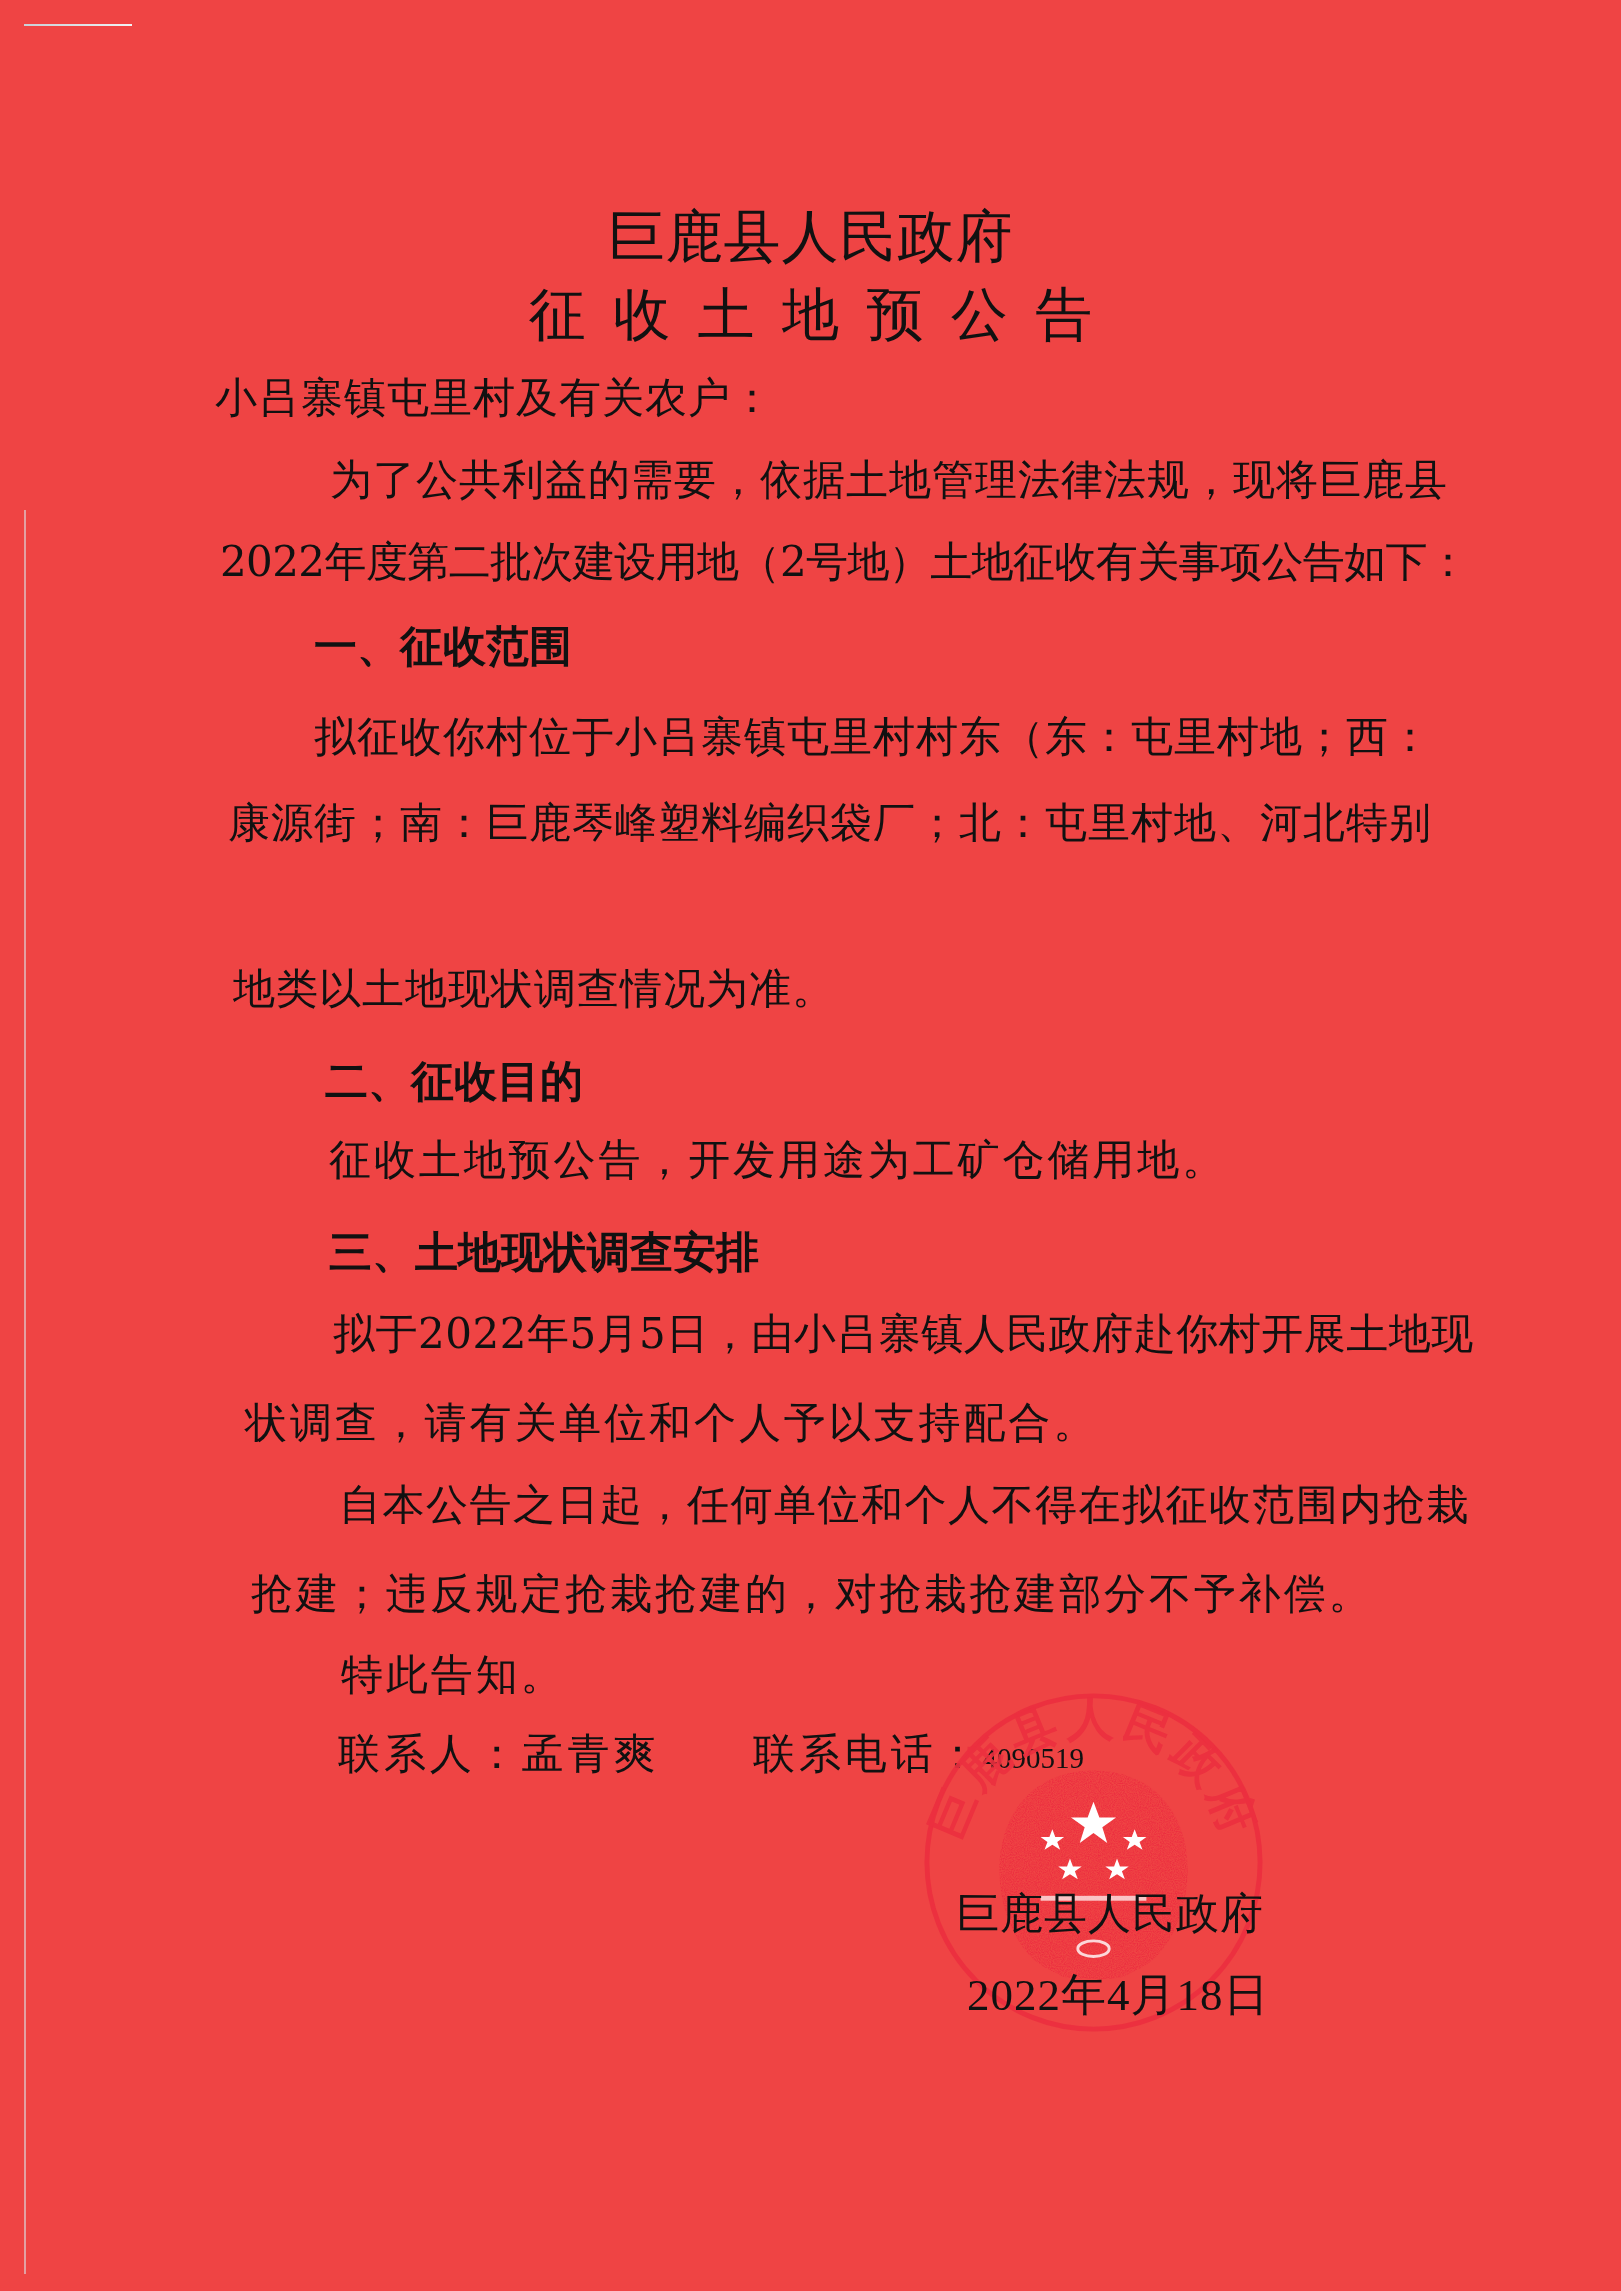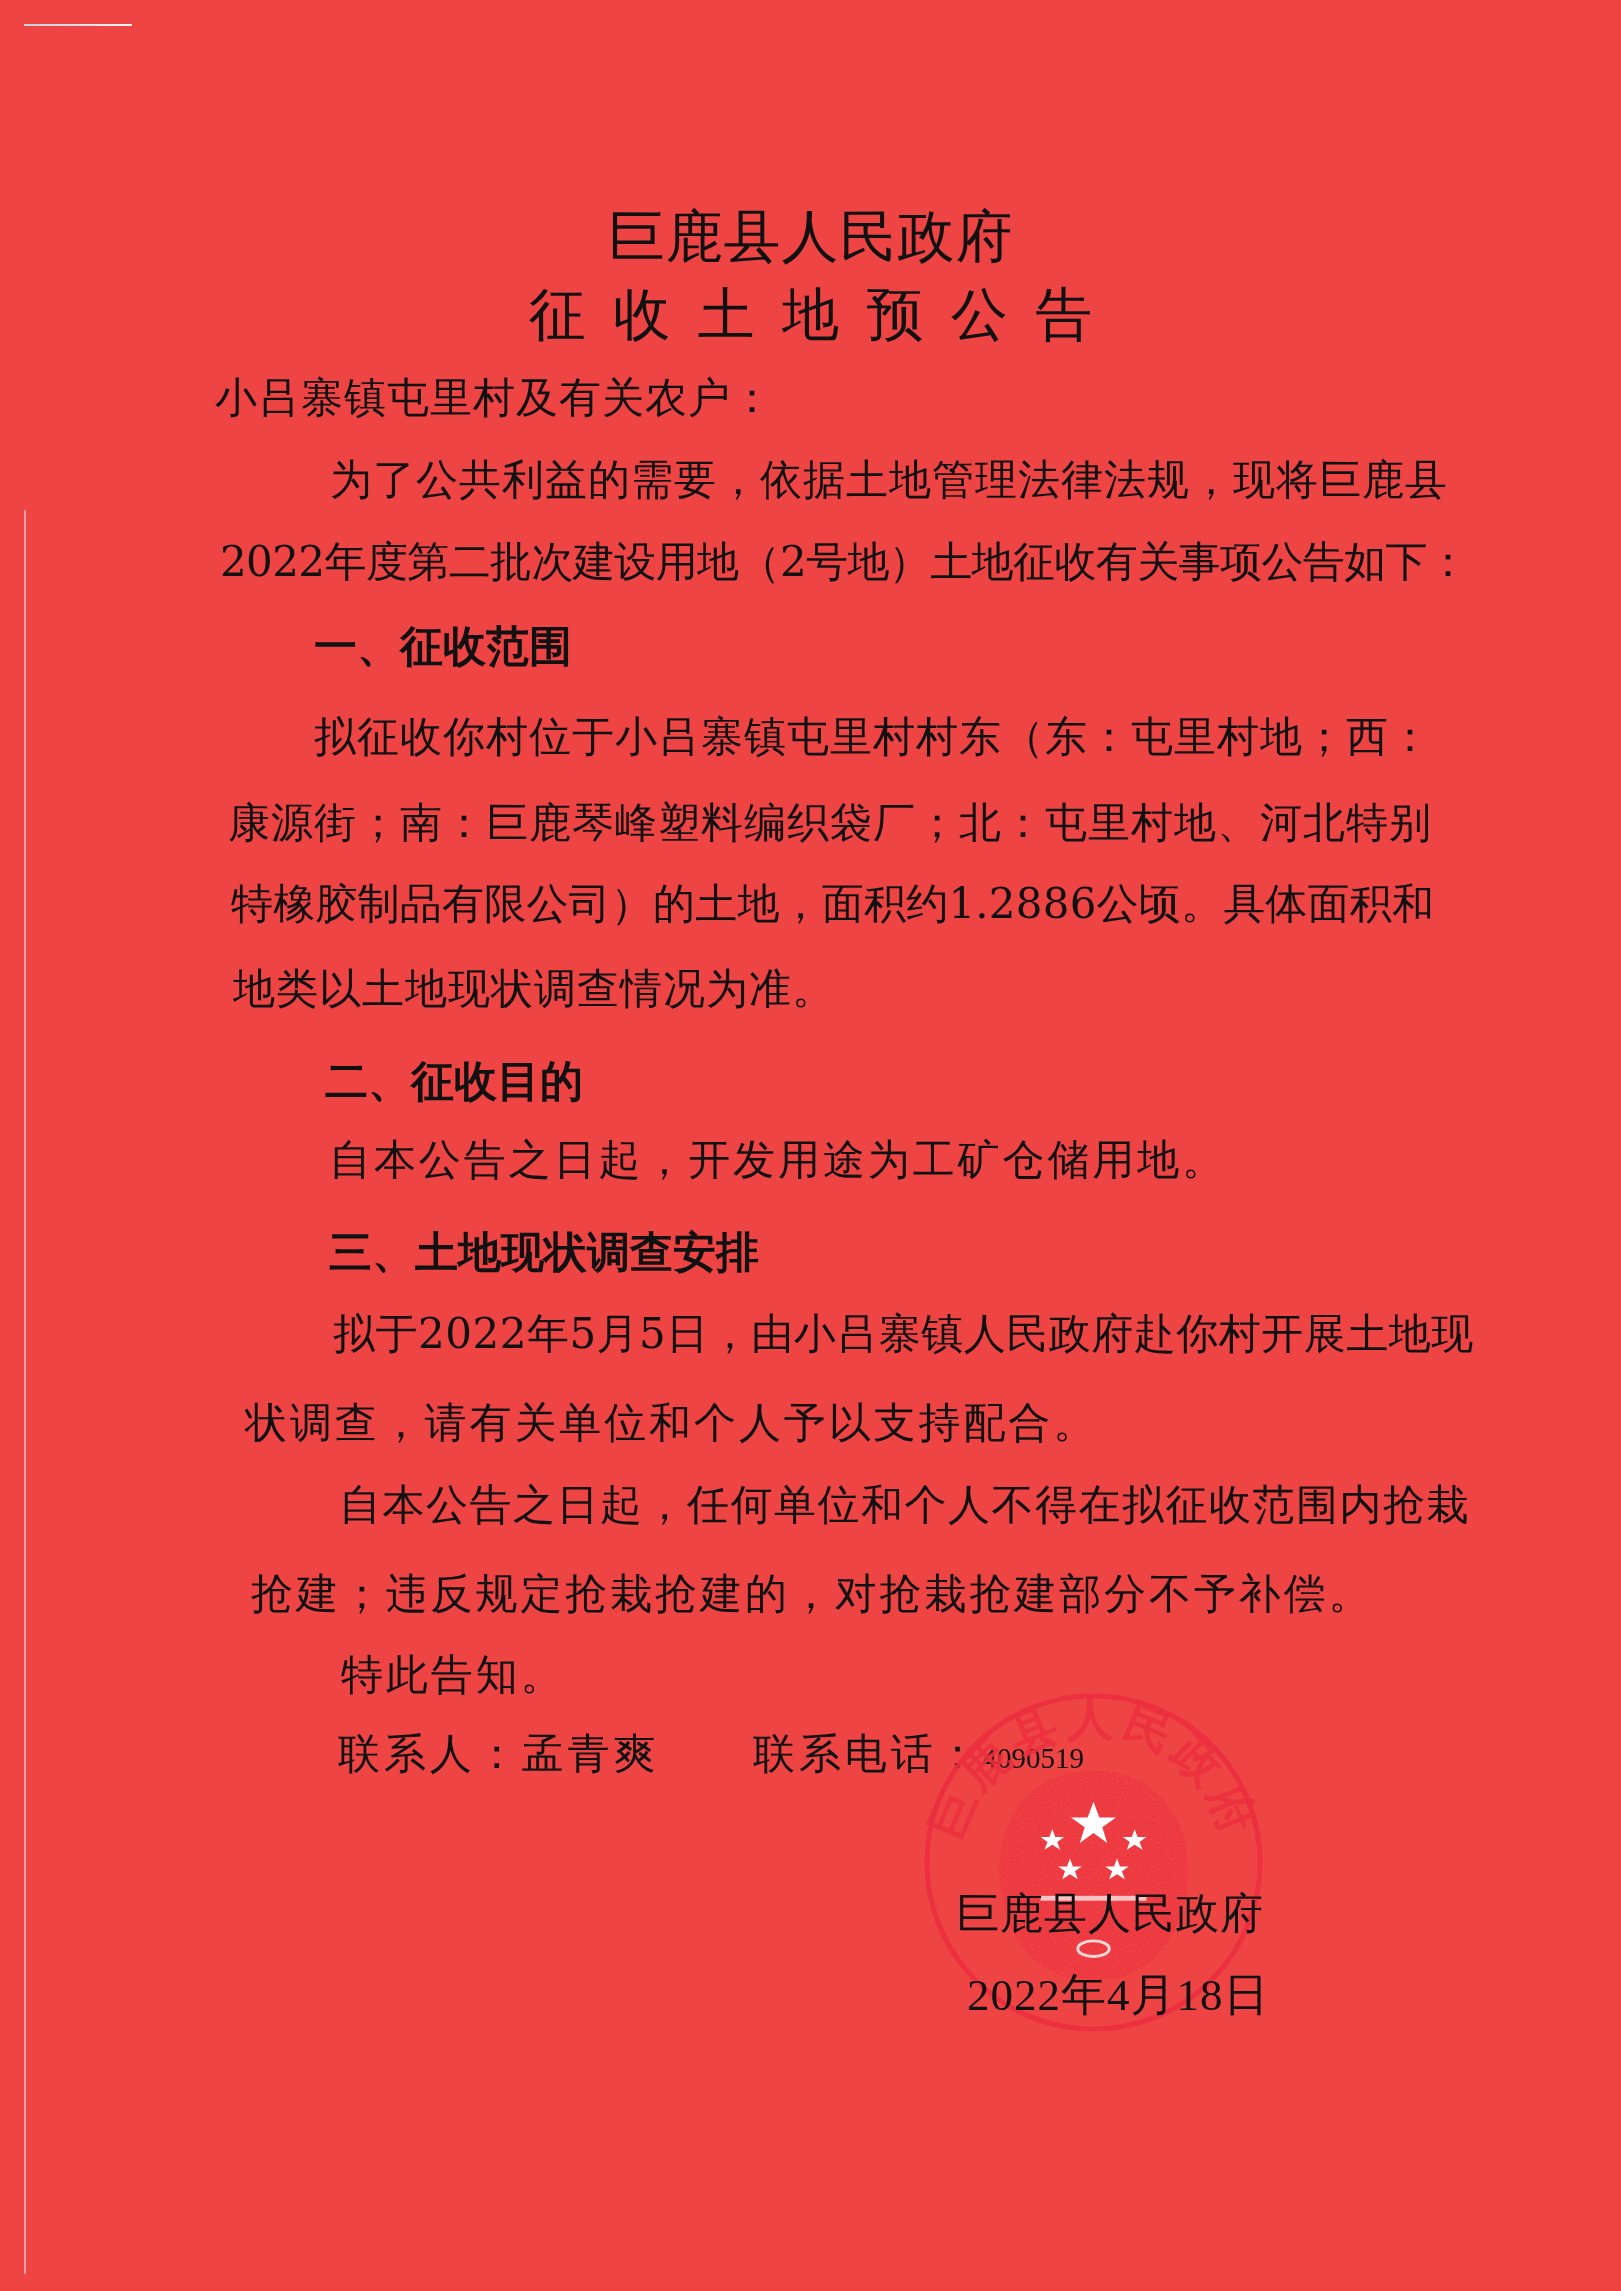--- a/index.html
+++ b/index.html
@@ -28,25 +28,24 @@
   <div class="line title2">征收土地预公告</div>
 
   <div class="line body" style="left:215px; top:377px;">小吕寨镇屯里村及有关农户：</div>
 
   <div class="line body" style="left:312px; top:459px;margin-left:18px;">为了公共利益的需要，依据土地管理法律法规，现将巨鹿县</div>
   <div class="line body" style="left:220px; top:541px; letter-spacing:-0.6px;">2022年度第二批次建设用地（2号地）土地征收有关事项公告如下：</div>
 
   <div class="line heading" style="left:314px; top:628px;font-family:Liberation Mono, monospace;">一、征收范围</div>
   <div class="line body" style="left:314px; top:716px;">拟征收你村位于小吕寨镇屯里村村东（东：屯里村地；西：</div>
   <div class="line body" style="left:228px; top:802px;">康源街；南：巨鹿琴峰塑料编织袋厂；北：屯里村地、河北特别</div>
-  <div class="line body" style="left:231px; top:883px; letter-spacing:0.2px;">特橡胶制品有限公司）的土地，面积约1.2886公顷。具体面积和</div>
   <div class="line body" style="left:233px; top:968px;text-align:center;">地类以土地现状调查情况为准。</div>
 
   <div class="line heading" style="left:325px; top:1060px;">二、征收目的</div>
-  <div class="line body" style="left:329px; top:1139px; letter-spacing:2.9px;">自本公告之日起，开发用途为工矿仓储用地。</div>
+  <div class="line body" style="left:329px; top:1139px; letter-spacing:2.9px;">征收土地预公告，开发用途为工矿仓储用地。</div>
 
   <div class="line heading" style="left:329px; top:1231px;">三、土地现状调查安排</div>
   <div class="line body" style="left:333px; top:1313px; letter-spacing:0.5px;">拟于2022年5月5日，由小吕寨镇人民政府赴你村开展土地现</div>
   <div class="line body" style="left:339px; top:1484px; letter-spacing:1.5px;">自本公告之日起，任何单位和个人不得在拟征收范围内抢栽</div>
   <div class="line body" style="left:245px; top:1402px; letter-spacing:2.9px;">状调查，请有关单位和个人予以支持配合。</div>
   <div class="line body" style="left:251px; top:1573px; letter-spacing:2.9px;">抢建；违反规定抢栽抢建的，对抢栽抢建部分不予补偿。</div>
 
   <div class="line body" style="left:341px; top:1654px; letter-spacing:2.9px;">特此告知。</div>
 
   <div class="line body" style="left:338px; top:1733px; letter-spacing:3.9px;">

